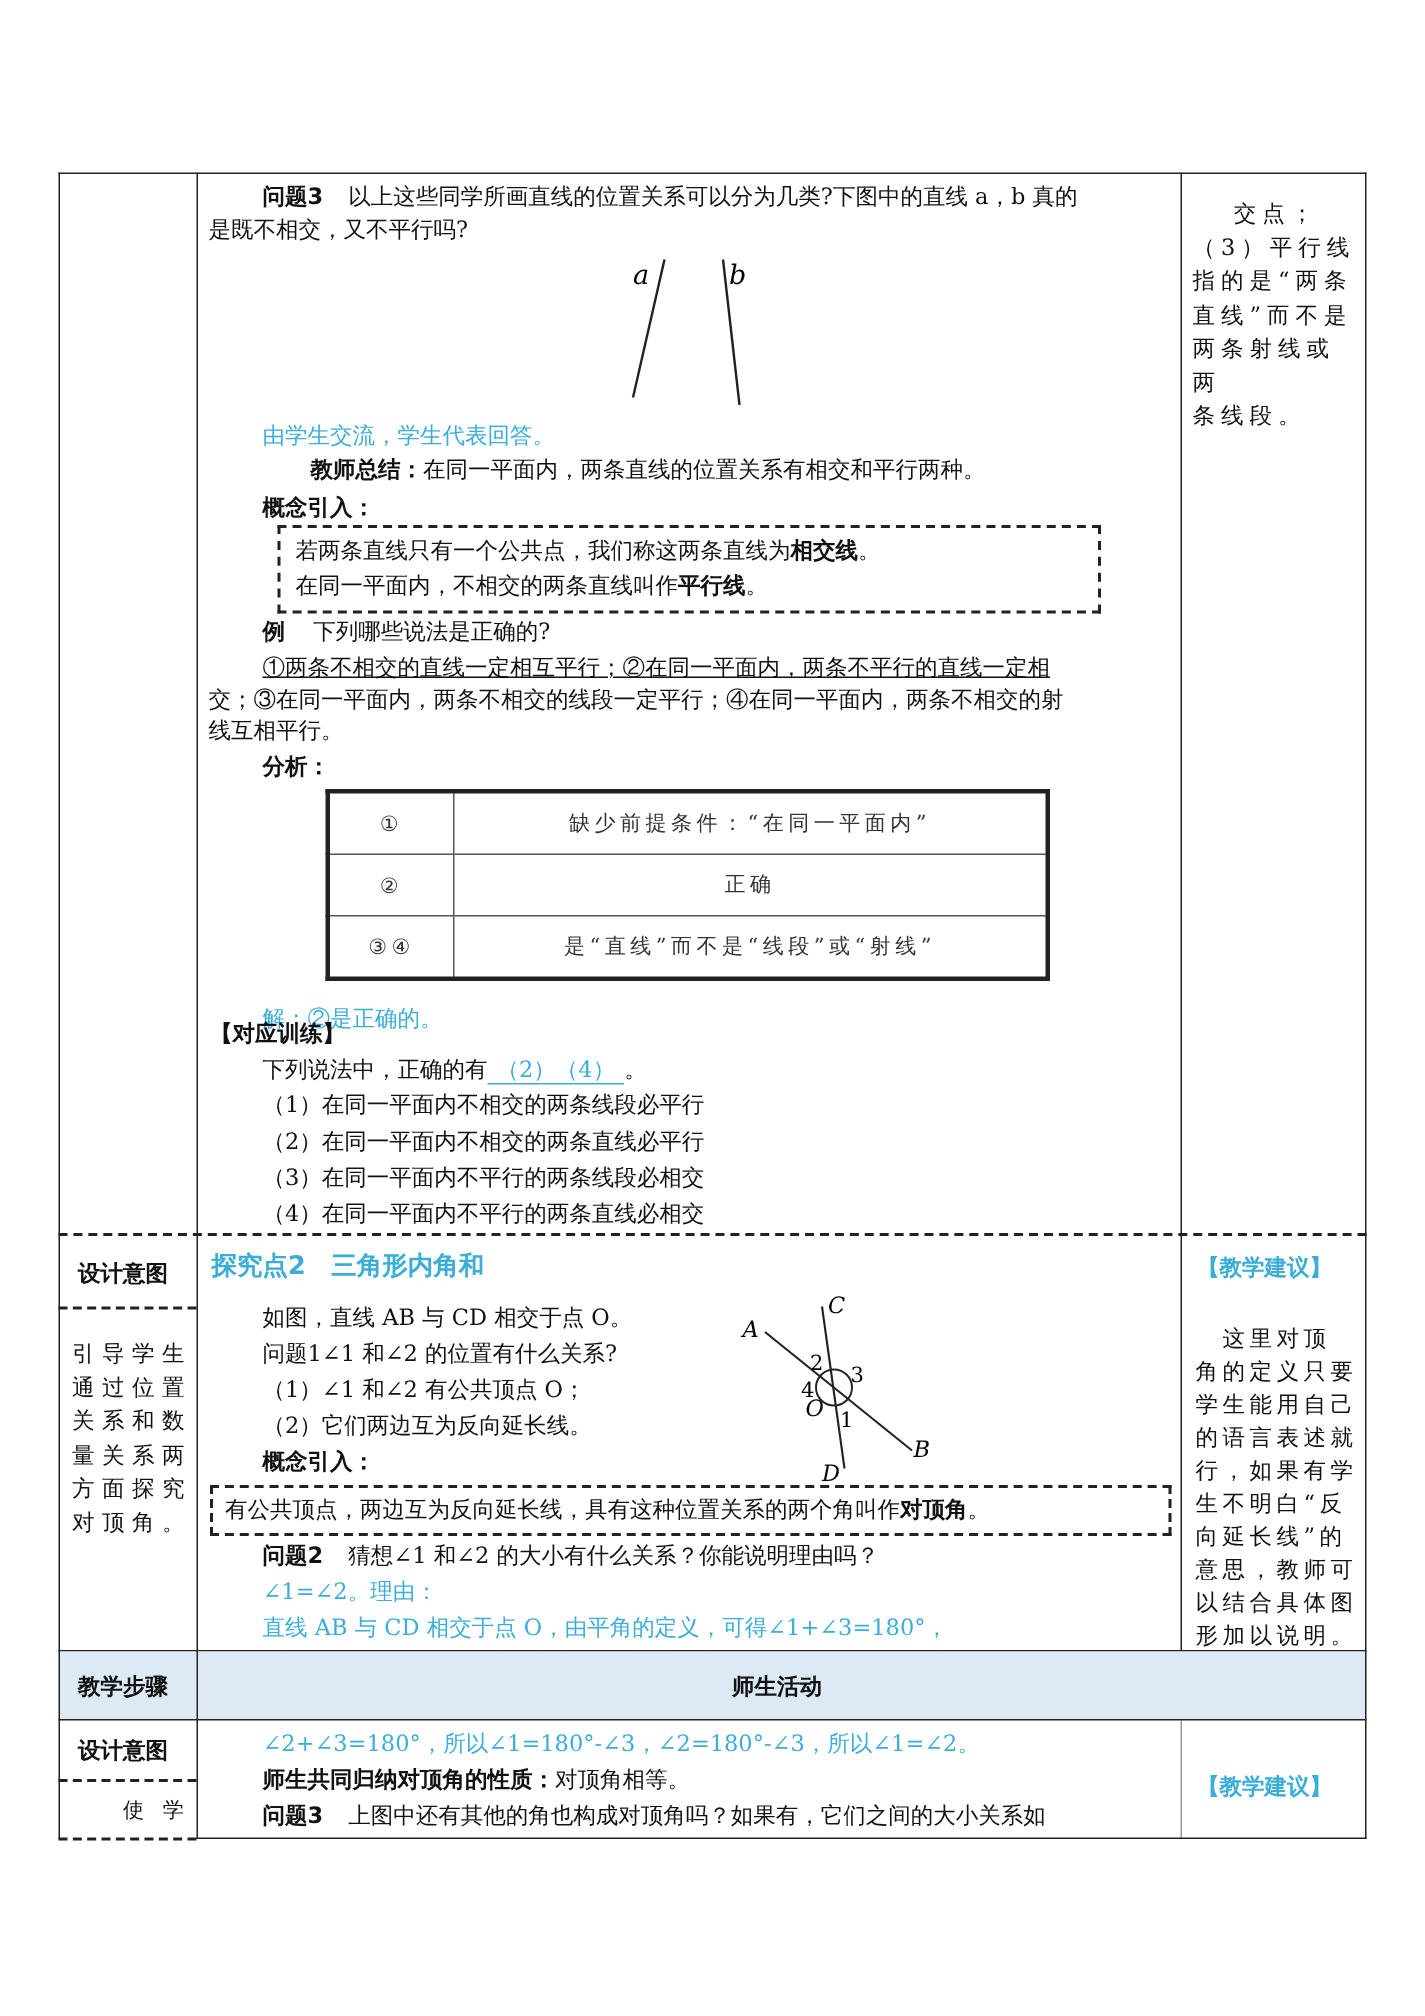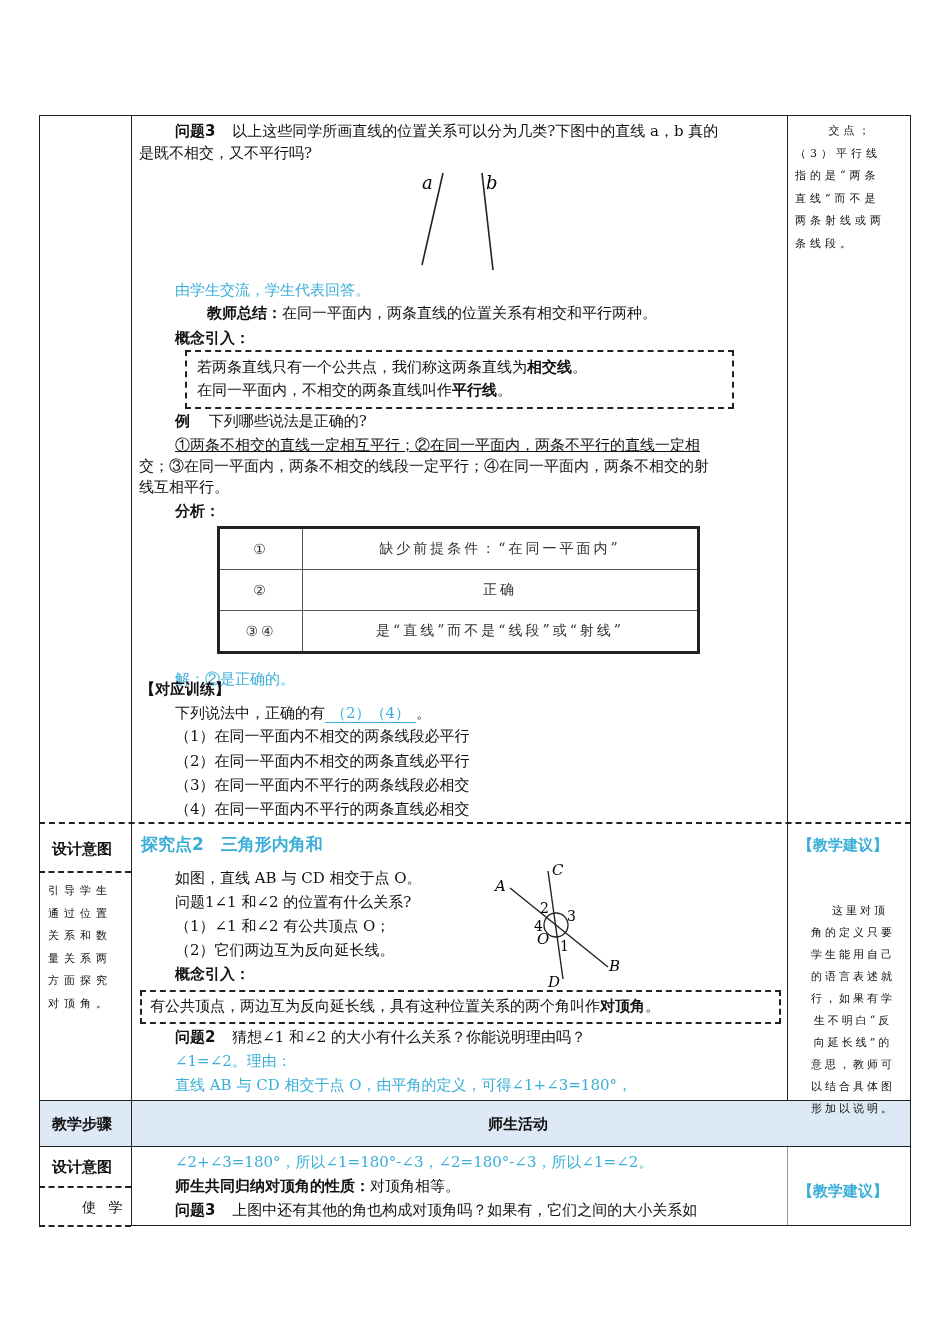--- a/index.html
+++ b/index.html
@@ -5,21 +5,21 @@
   html, body { margin: 0; padding: 0; background: #ffffff; }
   body { width: 950px; height: 1344px; position: relative; overflow: hidden;
          font-family: "DejaVu Serif", "Liberation Serif", serif; color: #111; }
   .abs { position: absolute; }
   .line-h { position: absolute; height: 0; border-top: 1.5px solid #222; }
   .line-v { position: absolute; width: 0; border-left: 1.5px solid #222; }
   .dash-h { position: absolute; height: 0; border-top: 2px dashed #222; }
   .txt { position: absolute; font-size: 15px; line-height: 22px; white-space: nowrap; }
   .blue { color: #3aaed8; }
   .bold { font-weight: bold; font-family: "DejaVu Sans", "Liberation Sans", sans-serif; }
-  .side { position: absolute; font-size: 11px; line-height: 22.5px; letter-spacing: 4px; }
+  .side { position: absolute; font-size: 15px; line-height: 22.5px; letter-spacing: 4px; margin-top: 11px; }
   .concept-box { position: absolute; border: 2px dashed #222; }
   .analysis-table { position: absolute; border-collapse: collapse; border: 3px solid #222; }
   .analysis-table td { border: 1.2px solid #555; height: 38px; text-align: center; font-size: 14px; color: #333; letter-spacing: 3px; }
   .header-row { position: absolute; background: #dde9f5; }
   .blank-fill { border-bottom: 1.5px solid #3aaed8; color: #3aaed8; padding: 0 6px; }
   svg text { font-family: "DejaVu Serif", "Liberation Serif", serif; font-style: italic; }
 </style>
 </head>
 <body>
 
@@ -151,21 +151,21 @@
 </div>
 
 <div class="txt" style="left:175px; top:1026px;">
   <span class="bold">问题2</span>
   <span style="margin-left:12px">猜想∠1 和∠2 的大小有什么关系？你能说明理由吗？</span>
 </div>
 <div class="txt blue" style="left:175px; top:1050px;">∠1=∠2。理由：</div>
 <div class="txt blue" style="left:175px; top:1074px;">直线 AB 与 CD 相交于点 O，由平角的定义，可得∠1+∠3=180°，</div>
 
 <div class="txt bold blue" style="left:798px; top:834px;">【教学建议】</div>
-<div class="side" style="left:797px; top:900px; width:112px; letter-spacing:3px; line-height:22px;text-align:center;">
+<div class="side" style="left:797px; top:870px; width:112px; letter-spacing:3px; line-height:22px;">
   <div>　这里对顶</div>
   <div>角的定义只要</div>
   <div>学生能用自己</div>
   <div>的语言表述就</div>
   <div>行，如果有学</div>
   <div>生不明白“反</div>
   <div>向延长线”的</div>
   <div>意思，教师可</div>
   <div>以结合具体图</div>
   <div>形加以说明。</div>

